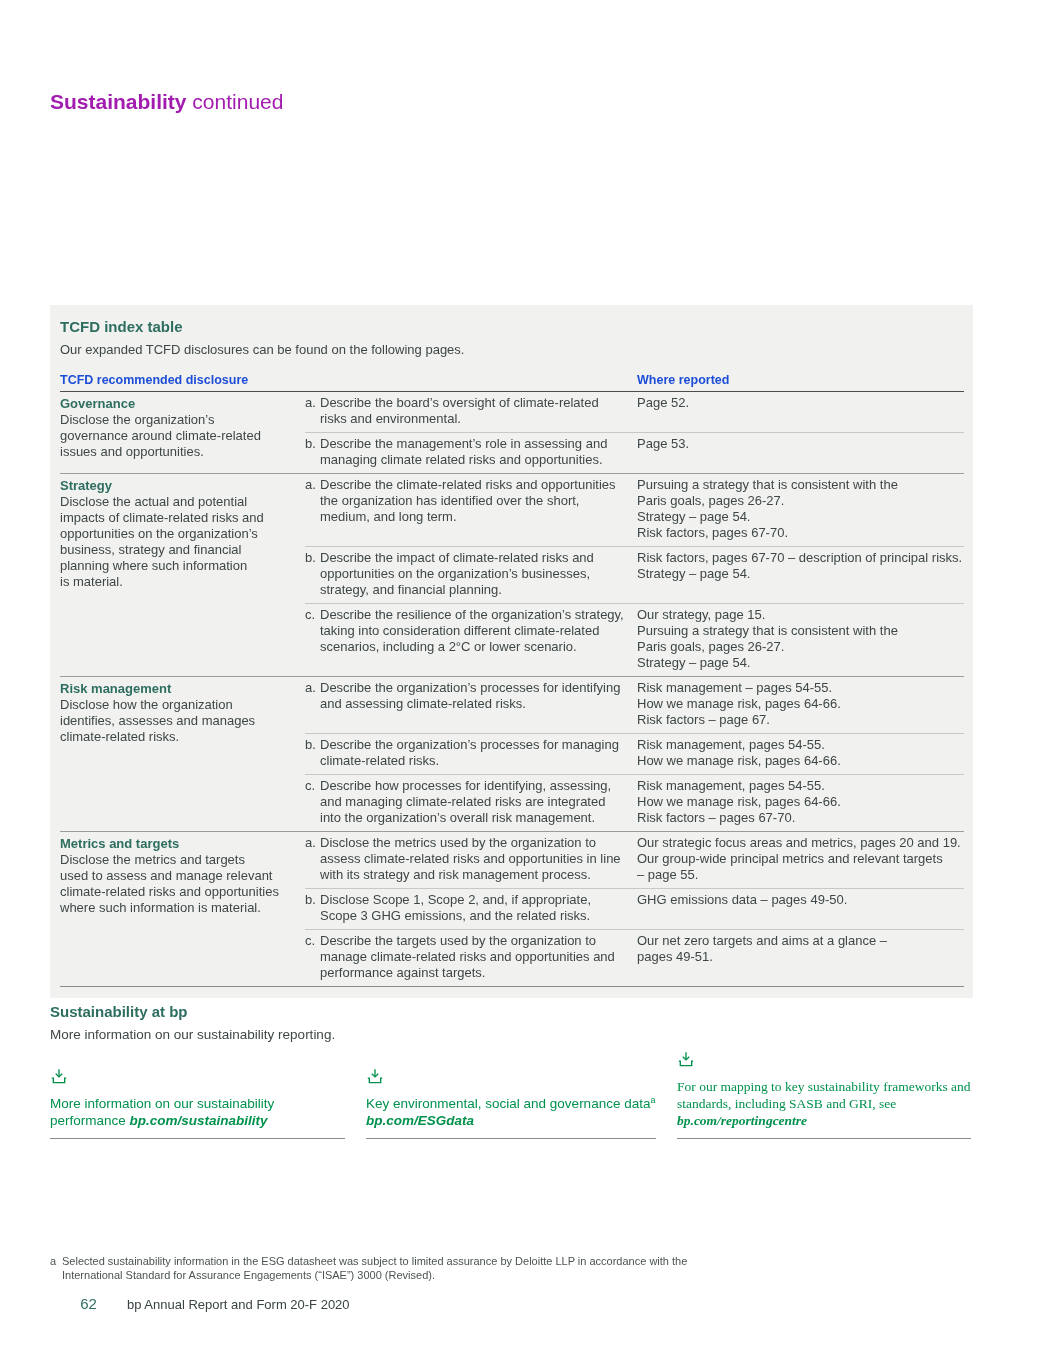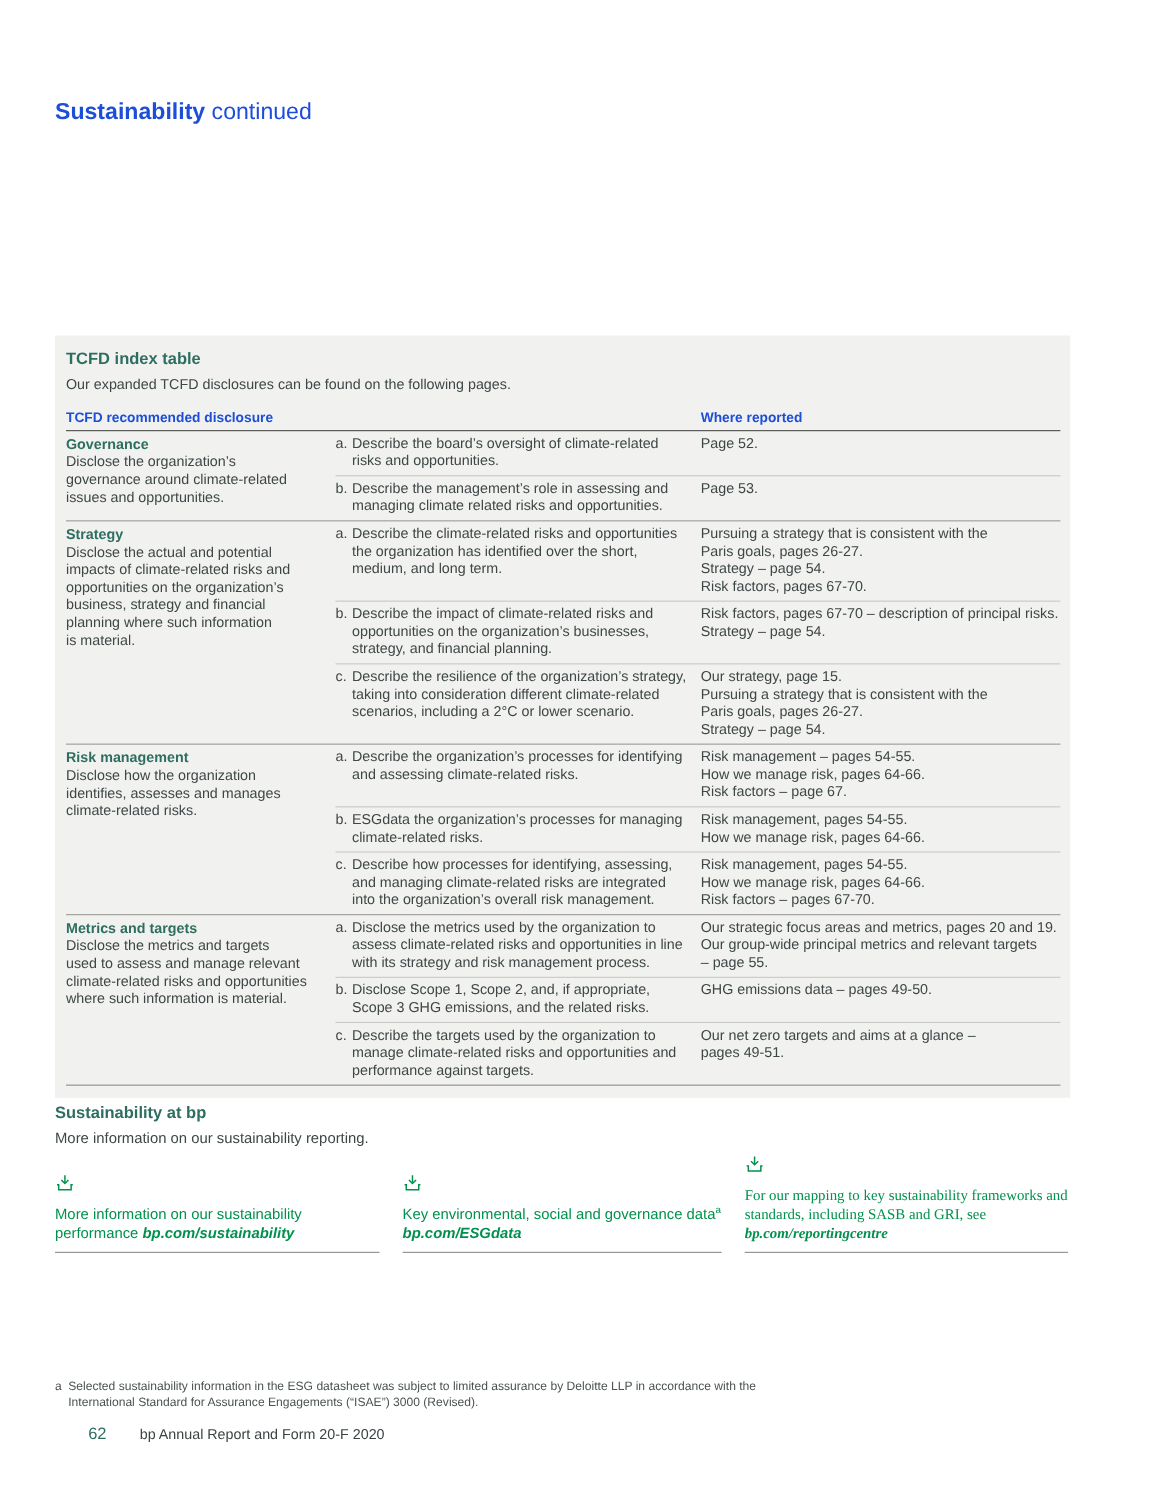--- a/index.html
+++ b/index.html
@@ -8,21 +8,21 @@
     width:1048px;height:1365px;
     background:#ffffff;
     font-family:"Liberation Sans","DejaVu Sans",sans-serif;
     color:#3e4747;
     overflow:hidden;
   }
   .pre{white-space:pre-line;}
   
   .h1{
     position:absolute;left:50px;top:90px;
-    font-size:21px;line-height:24px;color:#1d4ed8;
+    font-size:21px;line-height:24px;color:#a21caf;
   }
   .h1 .b{font-weight:bold;}
   
   .tcfd-box{
     position:absolute;left:50px;top:305px;width:923px;
     box-sizing:border-box;
     background:#f1f1ef;
     padding:13px 9px 11px 10px;
   }
   .box-title{font-size:15px;font-weight:bold;color:#2e6e60;margin:0 0 7px 0;}
@@ -95,21 +95,21 @@
 
       <div class="section">
         <div class="sec-left">
           <div class="sec-title">Governance</div>
           <div class="sec-desc pre">Disclose the organization’s
 governance around climate-related
 issues and opportunities.</div>
         </div>
         <div class="sec-rows">
           <div class="row">
-            <div class="row-desc"><span class="letter">a.</span><span>Describe the board’s oversight of climate-related risks and opportunities.</span></div>
+            <div class="row-desc"><span class="letter">a.</span><span>Describe the board’s oversight of climate-related risks and environmental.</span></div>
             <div class="row-where pre">Page 52.</div>
           </div>
           <div class="row">
             <div class="row-desc"><span class="letter">b.</span><span>Describe the management’s role in assessing and managing climate related risks and opportunities.</span></div>
             <div class="row-where pre">Page 53.</div>
           </div>
         </div>
       </div>
 
       <div class="section">
@@ -153,21 +153,21 @@
 climate-related risks.</div>
         </div>
         <div class="sec-rows">
           <div class="row">
             <div class="row-desc"><span class="letter">a.</span><span>Describe the organization’s processes for identifying and assessing climate-related risks.</span></div>
             <div class="row-where pre">Risk management – pages 54-55.
 How we manage risk, pages 64-66.
 Risk factors – page 67.</div>
           </div>
           <div class="row">
-            <div class="row-desc"><span class="letter">b.</span><span>ESGdata the organization’s processes for managing climate-related risks.</span></div>
+            <div class="row-desc"><span class="letter">b.</span><span>Describe the organization’s processes for managing climate-related risks.</span></div>
             <div class="row-where pre">Risk management, pages 54-55.
 How we manage risk, pages 64-66.</div>
           </div>
           <div class="row">
             <div class="row-desc"><span class="letter">c.</span><span>Describe how processes for identifying, assessing, and managing climate-related risks are integrated into the organization’s overall risk management.</span></div>
             <div class="row-where pre">Risk management, pages 54-55.
 How we manage risk, pages 64-66.
 Risk factors – pages 67-70.</div>
           </div>
         </div>

